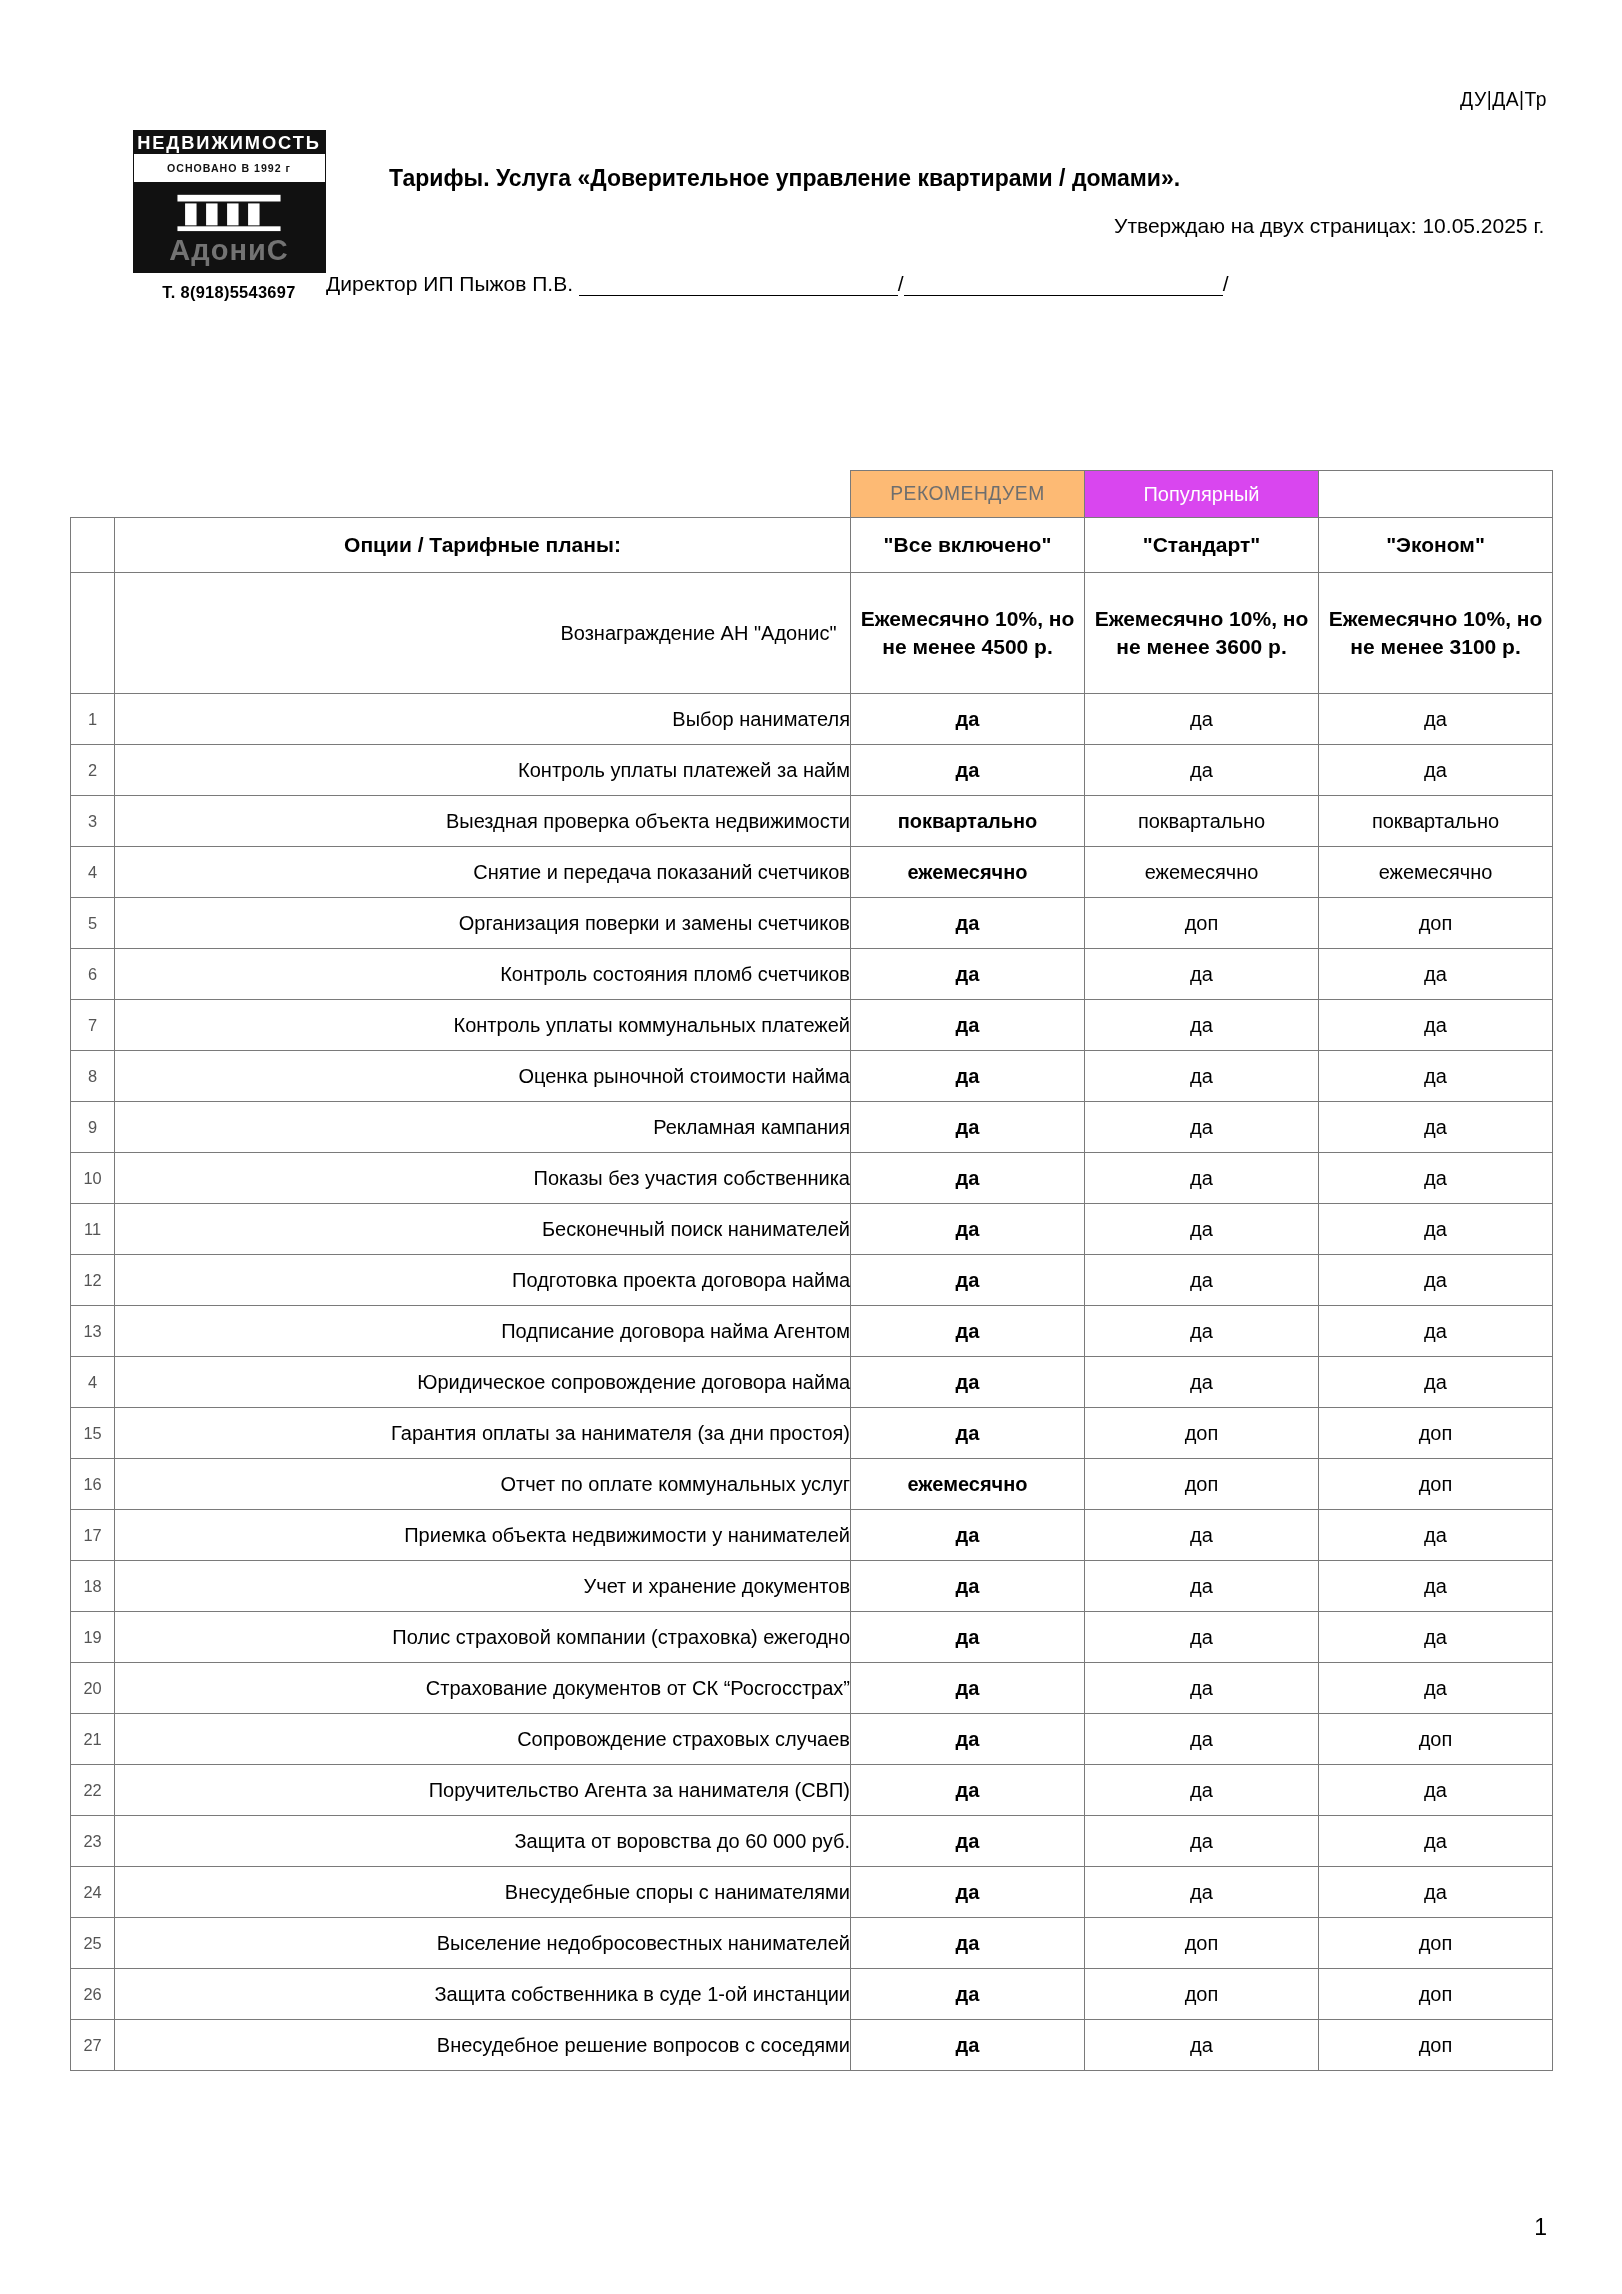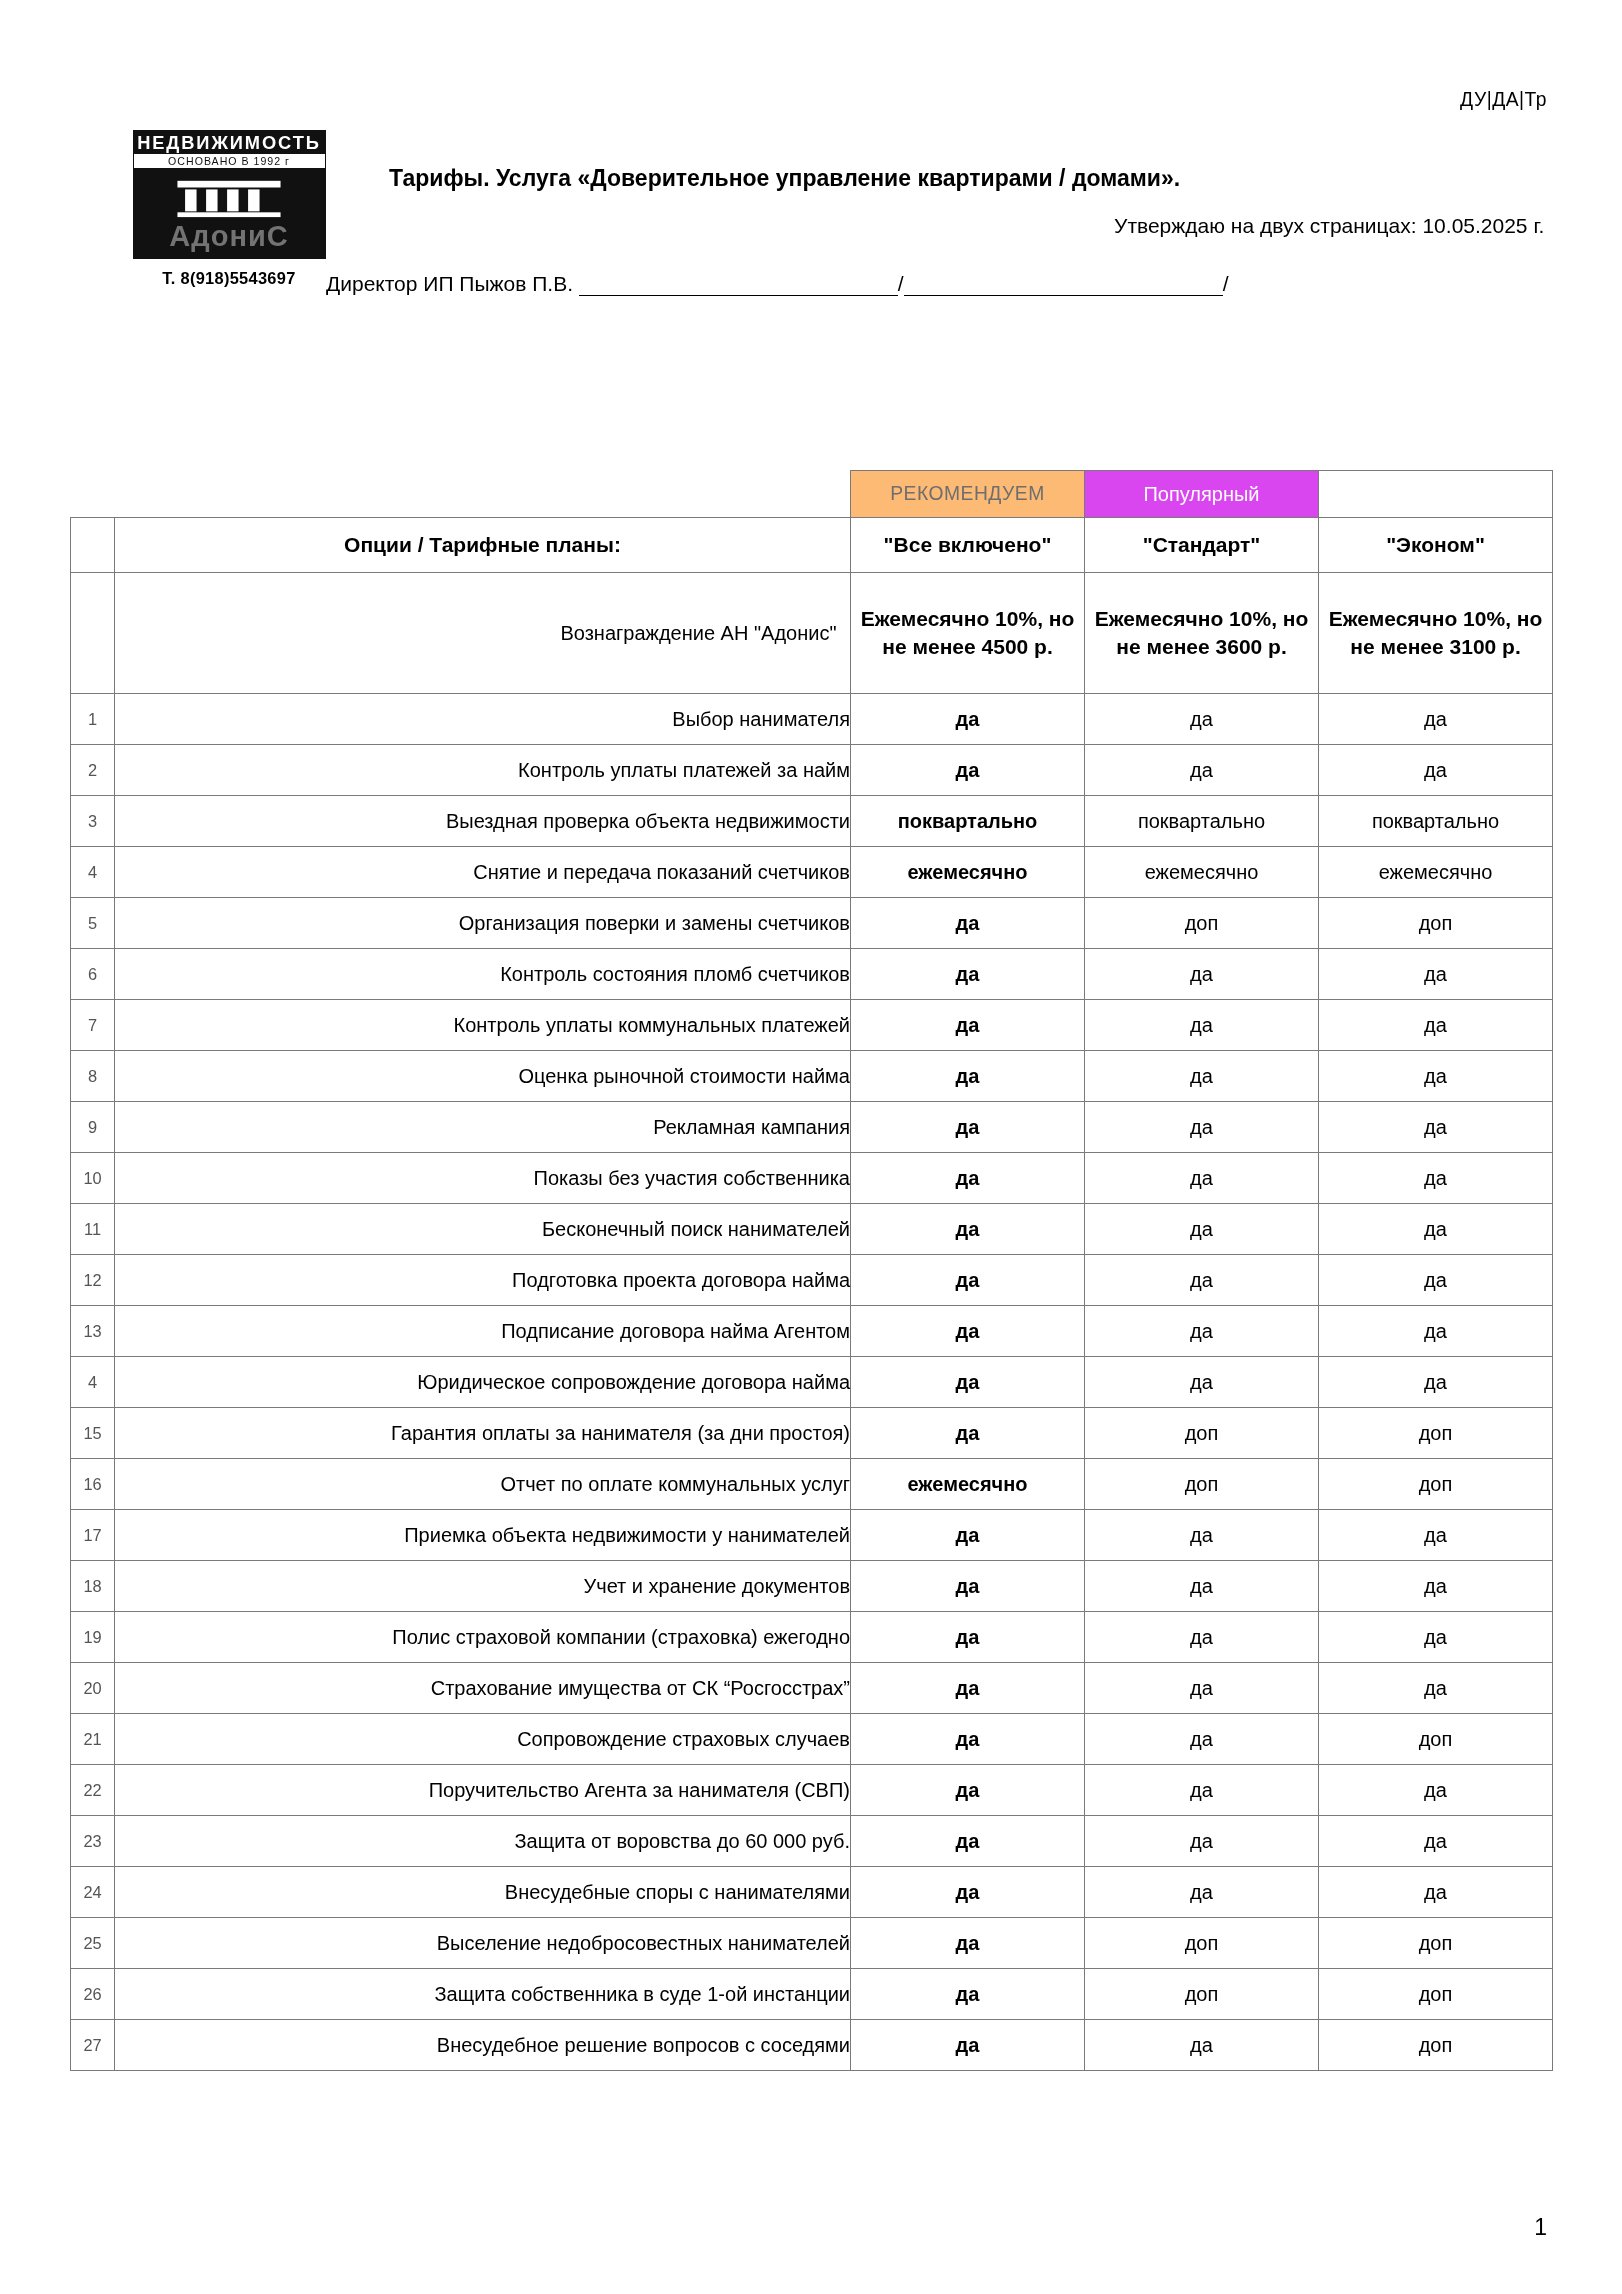--- a/index.html
+++ b/index.html
@@ -55,25 +55,25 @@
     font-weight: bold;
     font-size: 18.3px;
     letter-spacing: 1.9px;
     padding: 2.9px 0 1.9px 0;
     line-height: 1.05;
   }
   .logo-sub {
     background: #fff;
     color: #111;
     font-size: 10.6px;
-    font-weight: normal;
+    font-weight: bold;
     letter-spacing: 1px;
     border: 1.9px solid #111;
     border-top: none;
-    padding: 1px 0;
+    padding: 8px 0;
   }
   .logo-main {
     background: #111;
     color: #737373;
     padding: 5.8px 0 7.7px 0;
     border: 1.9px solid #111;
     border-top: none;
   }
   .logo-temple {
     display: block;
@@ -407,21 +407,21 @@
         </tr>
         <tr>
           <td class="cell-num">19</td>
           <td class="cell-opt">Полис страховой компании (страховка) ежегодно</td>
           <td class="cell-val bold">да</td>
           <td class="cell-val">да</td>
           <td class="cell-val">да</td>
         </tr>
         <tr>
           <td class="cell-num">20</td>
-          <td class="cell-opt">Страхование имущества от СК “Росгосстрах”</td>
+          <td class="cell-opt">Страхование документов от СК “Росгосстрах”</td>
           <td class="cell-val bold">да</td>
           <td class="cell-val">да</td>
           <td class="cell-val">да</td>
         </tr>
         <tr>
           <td class="cell-num">21</td>
           <td class="cell-opt">Сопровождение страховых случаев</td>
           <td class="cell-val bold">да</td>
           <td class="cell-val">да</td>
           <td class="cell-val">доп</td>

